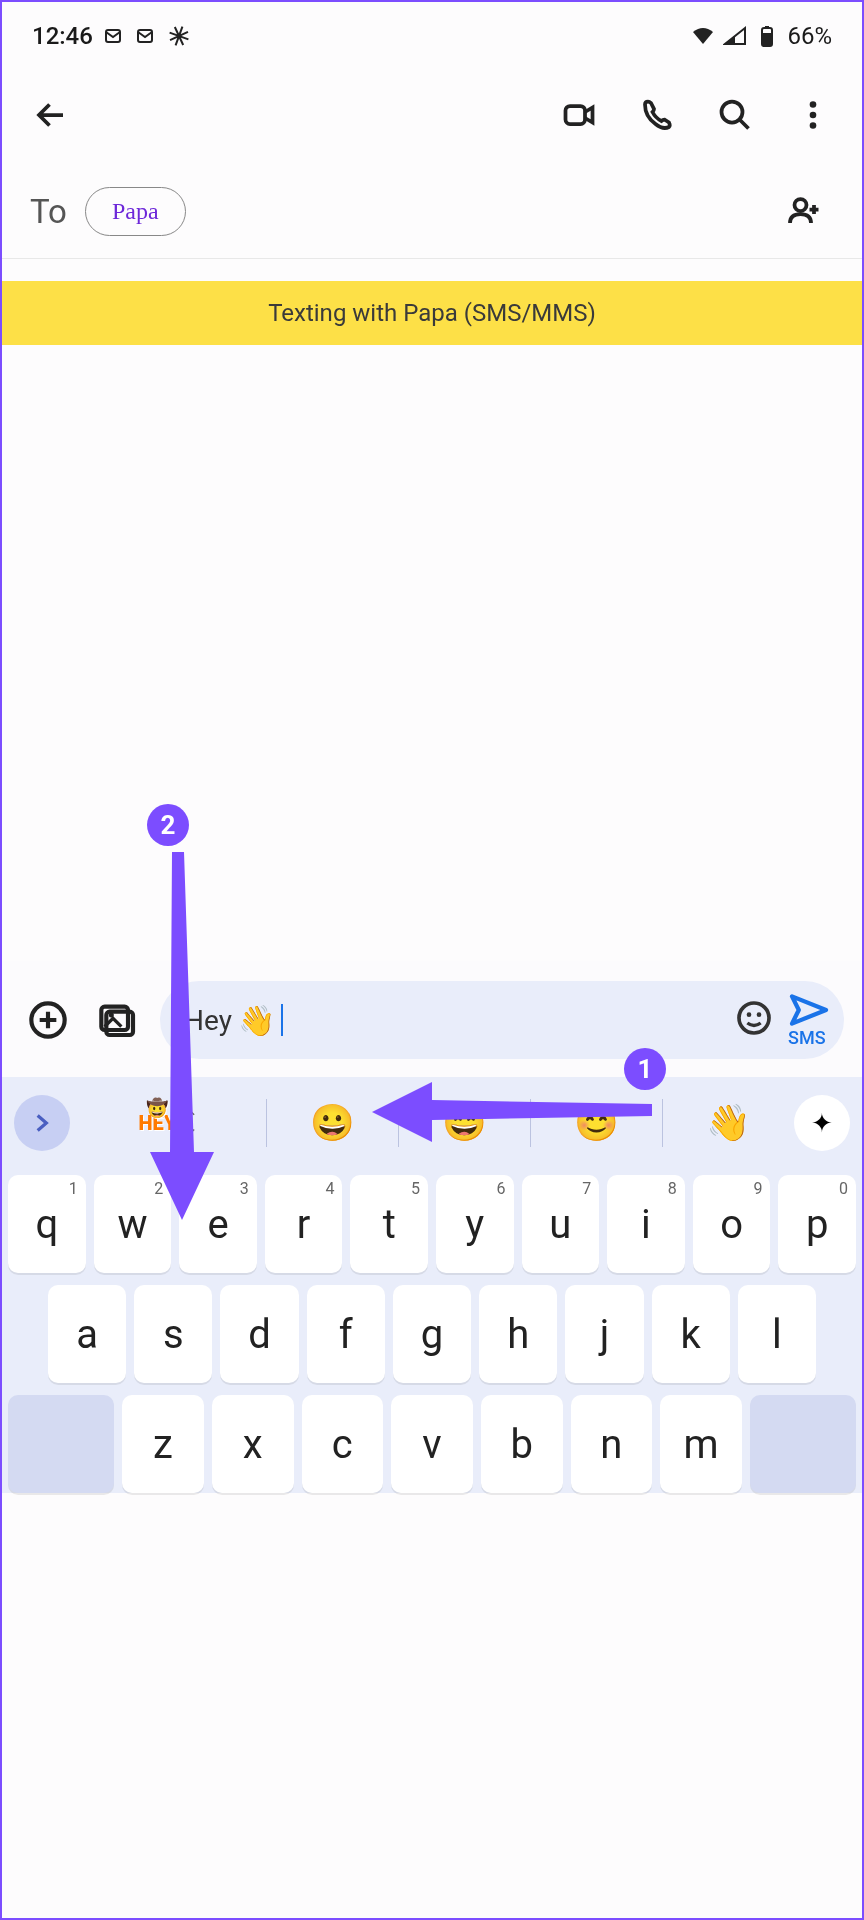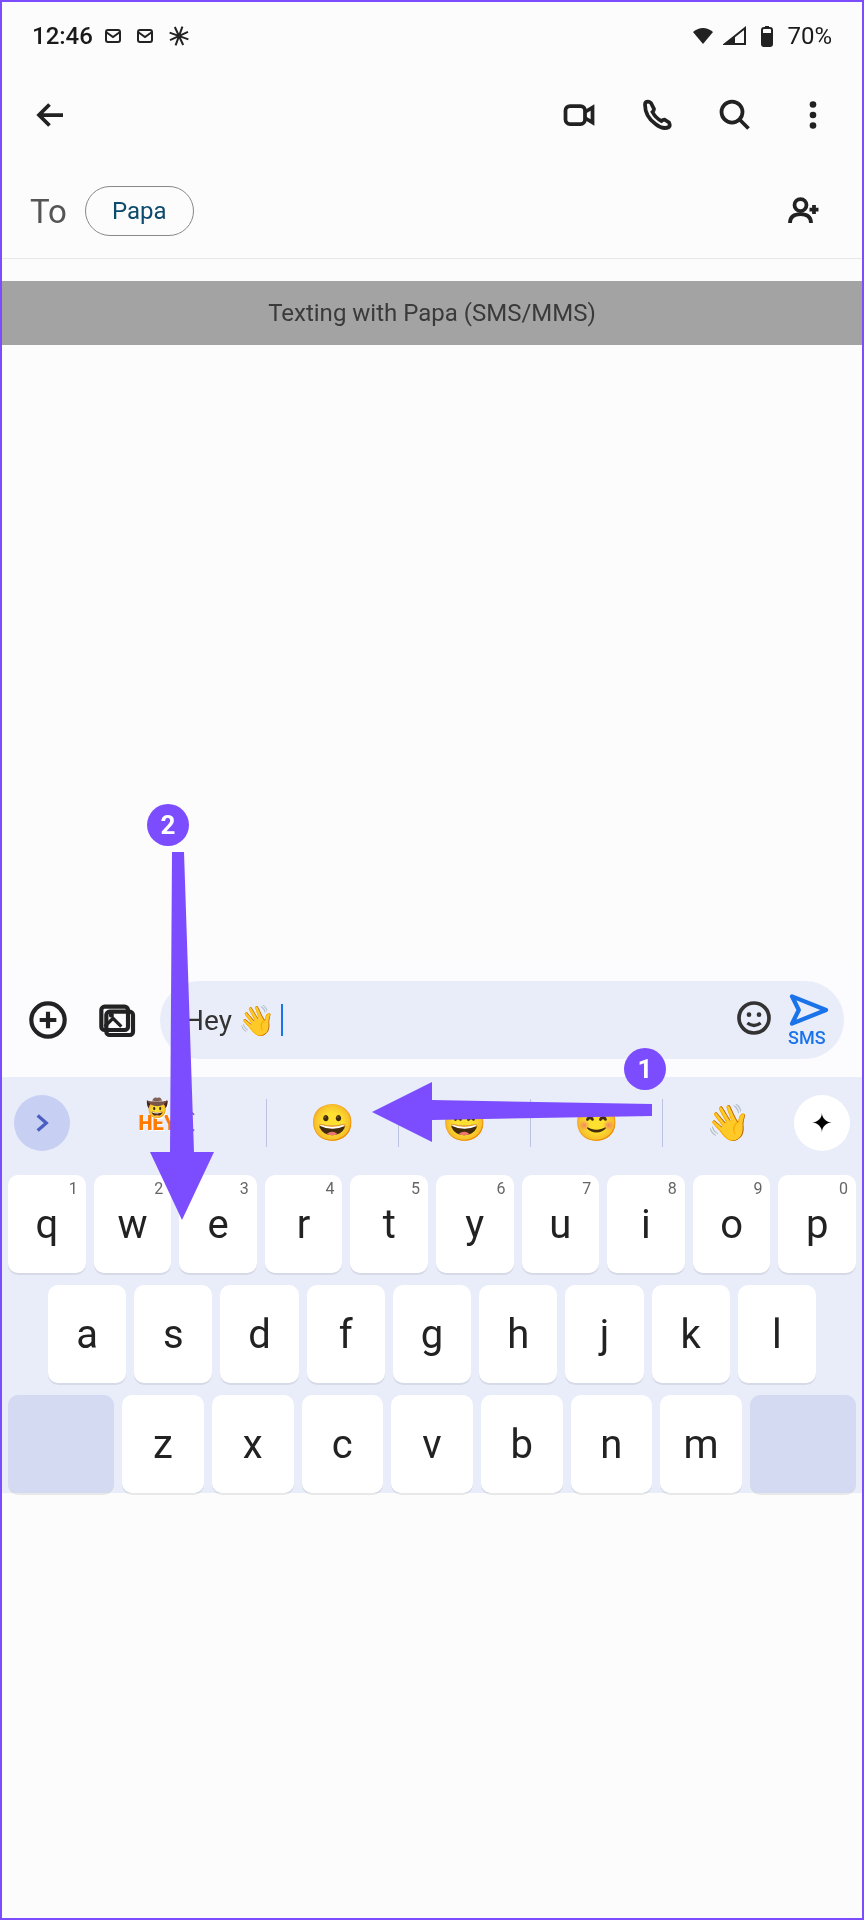--- a/index.html
+++ b/index.html
@@ -45,35 +45,36 @@
     padding: 12px 28px 18px 28px;
     gap: 18px;
     border-bottom: 1px solid #e8e8e8;
   }
   .to-label { font-size: 33px; color: #555; }
   .chip {
     border: 1.5px solid #888;
     border-radius: 26px;
     padding: 10px 26px;
     font-size: 24px;
-    color: #0c4a6e;
+    color: #6d28d9;
+    font-family: Liberation Serif, serif;
   }
   .to-spacer { flex: 1; }
   .conversation {
     position: relative;
     height: 680px;
   }
   .timestamp-line {
     text-align: center;
     font-size: 22px;
     color: #555;
     margin-top: 530px;
   }
   .texting-banner {
-    background: #a3a3a3;
+    background: #fde047;
     text-align: center;
     padding: 18px;
     font-size: 24px;
     color: #3a3a3a;
     margin-top: 22px;
   }
   .input-row {
     display: flex;
     align-items: center;
     padding: 20px 18px 18px 18px;
@@ -228,21 +229,21 @@
       </svg>
     <svg viewBox="0 0 24 24">
         <path d="M2 20 L22 20 L22 4 Z" fill="none" stroke="#222" stroke-width="2"></path>
         <path d="M2 20 L12 20 L12 12 Z" fill="#222"></path>
       </svg>
     <svg viewBox="0 0 24 24">
         <rect x="7" y="4" width="10" height="18" rx="2" fill="none" stroke="#222" stroke-width="2"></rect>
         <rect x="7" y="9" width="10" height="13" fill="#222"></rect>
         <rect x="10" y="2" width="4" height="2" fill="#222"></rect>
       </svg>
-    <span>70%</span>
+    <span>66%</span>
   </div>
 </div>
 
 <div class="app-bar">
   <div class="app-bar-btn">
     <svg viewBox="0 0 24 24">
         <path d="M20 12 H5 M11 5 L4 12 L11 19" fill="none" stroke="#222" stroke-width="2.5"></path>
       </svg>
   </div>
   <div class="app-bar-spacer"></div>

